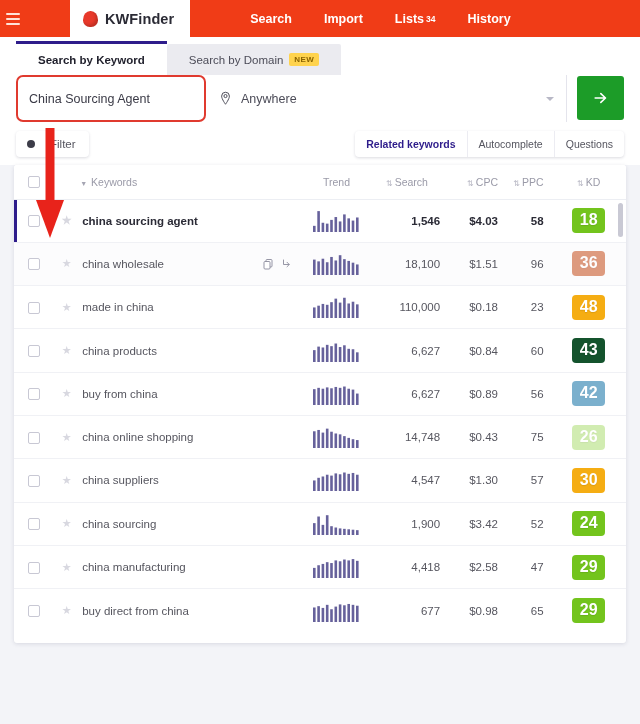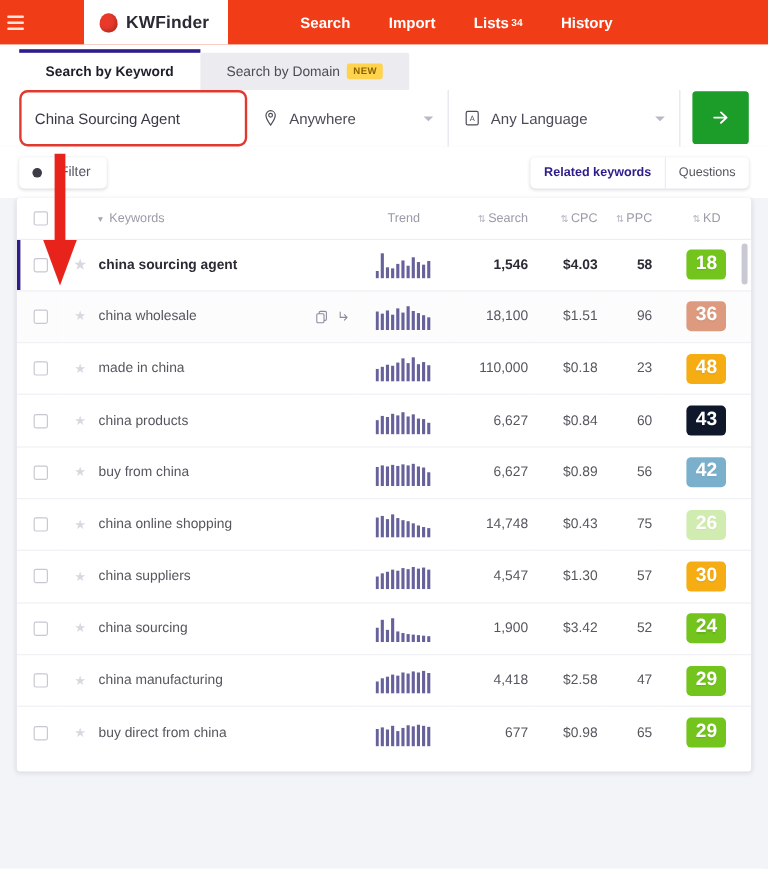--- a/index.html
+++ b/index.html
@@ -110,21 +110,21 @@
   table { width: 100%; border-collapse: collapse; table-layout: fixed; }
   thead th {
     font-size: 10.5px; color: #9a9aa8; font-weight: normal; text-align: left;
     height: 34px; vertical-align: middle; background: #fff;
     border-bottom: 1px solid #eceef3; padding: 0;
   }
   .c-check { width: 38px; text-align: center !important; }
   .c-star  { width: 26px; }
   .c-kw    { width: 212px; }
   .c-trend { width: 72px; text-align: center !important; }
-  .c-srch  { width: 70px; text-align: right; padding-right: 6px !important; }
+  .c-srch  { width: 70px; text-align: center; padding-right: 6px !important; }
   .c-cpc   { width: 56px; text-align: right !important; padding-right: 6px !important; }
   .c-ppc   { width: 46px; text-align: right !important; padding-right: 8px !important; }
   .c-kd    { width: 72px; text-align: center !important; }
 
   .sort-ico { display: inline-block; margin-right: 2px; color: #b5b5c2; font-size: 8px; line-height: 1; }
   .kw-sort  { display: inline-block; margin-right: 4px; color: #a5a5b3; font-size: 7px; }
 
   tbody tr { height: 43.3px; border-bottom: 1px solid #f0f1f5; }
   tbody tr:last-child { border-bottom: none; }
   tbody td { padding: 0; vertical-align: middle; font-size: 11.5px; color: #56565f; }
@@ -219,46 +219,41 @@
     </div>
 
     <div class="sel-group">
       <svg class="ico" viewBox="0 0 24 24">
         <path d="M12 2a6.2 6.2 0 0 0-6.2 6.2c0 4.6 6.2 13 6.2 13s6.2-8.4 6.2-13A6.2 6.2 0 0 0 12 2zm0 8.6a2.5 2.5 0 1 1 0-5 2.5 2.5 0 0 1 0 5z" fill="none" stroke="#4c4c58" stroke-width="1.6"></path>
       </svg>
       <span class="sel-label">Anywhere</span>
       <span class="caret"></span>
     </div>
 
-    <div class="sel-group">
-      <svg class="ico" viewBox="0 0 24 24">
-        <rect x="4" y="3" width="16" height="18" rx="2" fill="none" stroke="#4c4c58" stroke-width="1.6"></rect>
-        <text x="12" y="16" font-size="10" text-anchor="middle" fill="#4c4c58" font-family="Liberation Sans">A</text>
-      </svg>
-      <span class="sel-label">Any Language</span>
-      <span class="caret"></span>
-    </div>
 
     <div class="go-btn">
       <svg width="19" height="16" viewBox="0 0 24 24">
         <path d="M4 12h14M12.5 5.5 19.5 12l-7 6.5" fill="none" stroke="#fff" stroke-width="2.4" stroke-linecap="round" stroke-linejoin="round"></path>
       </svg>
     </div>
   </div>
 
   <div class="filterrow">
     <div class="filter-btn">
       <span class="filter-dot-wrap">
         <span class="filter-dot"></span>
       </span>
       <span class="filter-label">Filter</span>
     </div>
     <div class="seg">
       <div class="seg-item active">
         <span>Related keywords</span>
+      </div>
+      <div class="seg-item">
+        <span>Autocomplete</span>
       </div>
       <div class="seg-item">
         <span>Questions</span>
       </div>
     </div>
   </div>
 
   <div class="tablewrap">
     <table>
       <thead>
@@ -400,21 +395,21 @@
                 <rect x="25.80" y="7.04" width="2.6" height="14.96" fill="#3b357f" opacity="0.78"></rect>
                 <rect x="30.10" y="5.28" width="2.6" height="16.72" fill="#3b357f" opacity="0.78"></rect>
                 <rect x="34.40" y="8.80" width="2.6" height="13.20" fill="#3b357f" opacity="0.78"></rect>
                 <rect x="38.70" y="9.24" width="2.6" height="12.76" fill="#3b357f" opacity="0.78"></rect>
                 <rect x="43.00" y="12.32" width="2.6" height="9.68" fill="#3b357f" opacity="0.78"></rect>
               </svg>
             </td>
             <td class="c-srch" style="text-align: right; padding-right: 6px;">6,627</td>
             <td class="c-cpc" style="text-align: right; padding-right: 6px;">$0.84</td>
             <td class="c-ppc" style="text-align: right; padding-right: 8px;">60</td>
-            <td class="c-kd" style="text-align: center;"><span class="kd-badge" style="background:#0f172a;opacity:1">43</span></td>
+            <td class="c-kd" style="text-align: center;"><span class="kd-badge" style="background:#14532d;opacity:1">43</span></td>
           </tr>
           <tr>
             <td class="c-check" style="text-align: center;"><span class="cb"></span></td>
             <td class="c-star" style="text-align: center;"><span class="star">★</span></td>
             <td class="c-kw">
               <span class="kw-cell">
                 <span class="kw-text">buy from china</span>
               </span>
             </td>
             <td class="c-trend" style="text-align: center;">

